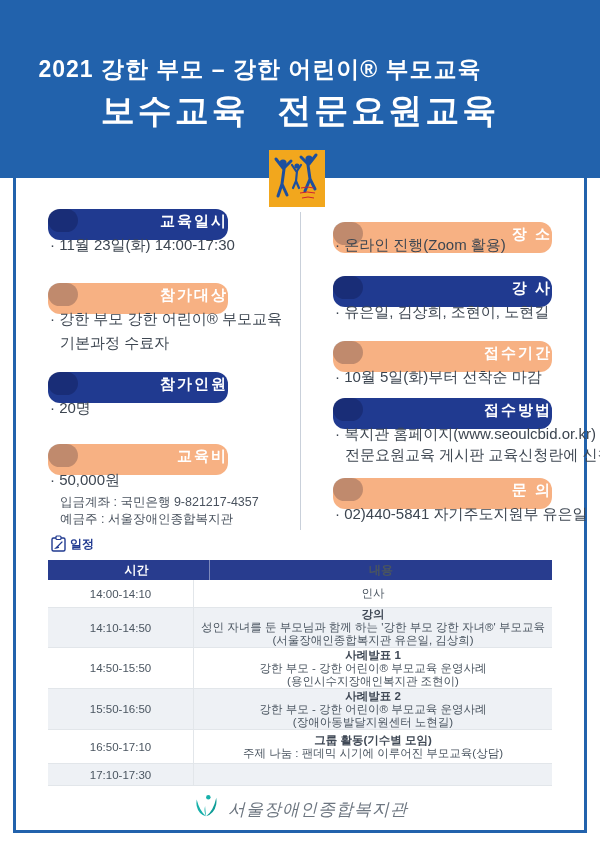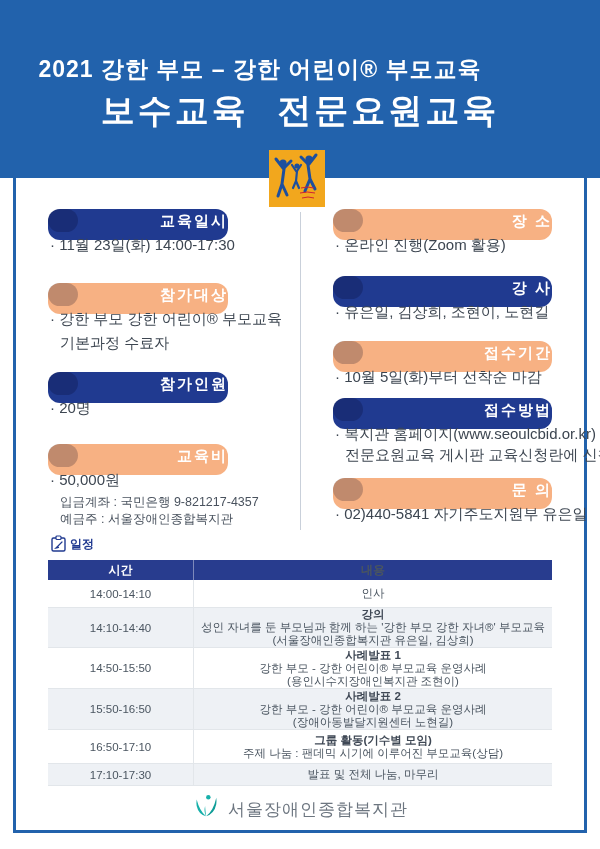--- a/index.html
+++ b/index.html
@@ -29,32 +29,32 @@
   .peach{background:var(--peach,#f7b183);}
   .lw{left:48px;width:180px;}
   .rw{left:333px;width:219px;}
   
   .line{position:absolute;font-size:15px;color:#3d4651;white-space:nowrap;}
   .sub{position:absolute;font-size:12.5px;color:#49525e;white-space:nowrap;}
   
   .sched-label{position:absolute;left:70px;top:536px;font-size:12px;font-weight:bold;color:var(--navy,#203a90);}
   .sched-icon{position:absolute;left:50px;top:535px;width:17px;height:17px;}
   .table{position:absolute;left:48px;top:560px;width:504px;font-size:11.5px;}
-  .t-header{display:flex;background:var(--table-header,#283c8e);color:#fff;height:20px;align-items:center;font-weight:bold;font-size:12px;}
+  .t-header{display:flex;background:var(--table-header,#283c8e);color:#fff;height:20px;align-items:center;font-weight:bold;font-size:12px;padding-left:16px;}
   .t-header .t-time{border-right:1px solid rgba(255,255,255,0.4);color:#fff;}
   .t-time{width:145px;text-align:center;flex:none;align-self:stretch;display:flex;align-items:center;justify-content:center;color:#4a5560;}
   .t-row{display:flex;border-bottom:1px solid #e2e6ea;background:#fff;}
   .t-row .t-time{border-right:1px solid #e2e6ea;}
   .t-row.alt{background:var(--row-alt,#eef1f5);}
   .t-content{flex:1;display:flex;flex-direction:column;align-items:center;justify-content:center;text-align:center;line-height:13px;color:#4a5560;}
   .c-title{font-weight:bold;color:#3f4855;}
   .h27{height:27px}.h39{height:39px}.h40{height:40px}.h33{height:33px}.h21{height:21px}
   
   .footer{position:absolute;left:0;top:793px;width:600px;display:flex;align-items:center;justify-content:center;gap:8px;}
-  .footer-text{font-size:17px;color:#6d7680;letter-spacing:1px;}
+  .footer-text{font-size:17px;color:#6d7680;letter-spacing:1px;font-style:italic;}
 </style>
 </head>
 <body>
 
 <div class="poster">
 
   <div class="header">
     <div class="title1">2021 강한 부모 – 강한 어린이® 부모교육</div>
     <div class="title2">보수교육 전문요원교육</div>
   </div>
@@ -96,21 +96,21 @@
   <div class="line" style="left:60px;top:334px">기본과정 수료자</div>
 
   <div class="pill navy lw" style="top:372px"><span>참가인원</span></div>
   <div class="line" style="left:50px;top:399px">· 20명</div>
 
   <div class="pill peach lw" style="top:444px"><span>교육비</span></div>
   <div class="line" style="left:50px;top:471px">· 50,000원</div>
   <div class="sub" style="left:60px;top:494px">입금계좌 : 국민은행 9-821217-4357</div>
   <div class="sub" style="left:60px;top:511px">예금주 : 서울장애인종합복지관</div>
 
-  <div class="pill peach rw" style="top:209px"><span>장 소</span></div>
+  <div class="pill peach rw" style="top:222px"><span>장 소</span></div>
   <div class="line" style="left:335px;top:236px">· 온라인 진행(Zoom 활용)</div>
 
   <div class="pill navy rw" style="top:276px"><span>강 사</span></div>
   <div class="line" style="left:335px;top:303px">· 유은일, 김상희, 조현이, 노현길</div>
 
   <div class="pill peach rw" style="top:341px"><span>접수기간</span></div>
   <div class="line" style="left:335px;top:368px">· 10월 5일(화)부터 선착순 마감</div>
 
   <div class="pill navy rw" style="top:398px"><span>접수방법</span></div>
   <div class="line" style="left:335px;top:425px">· 복지관 홈페이지(www.seoulcbid.or.kr)</div>
@@ -137,21 +137,21 @@
     <div class="t-row h27">
       <div class="t-time">14:00-14:10</div>
       <div class="t-content">
         <div class="c-title"></div>
         <div class="c-line">인사</div>
         <div class="c-line"></div>
       </div>
     </div>
 
     <div class="t-row alt h39">
-      <div class="t-time">14:10-14:40</div>
+      <div class="t-time">14:10-14:50</div>
       <div class="t-content">
         <div class="c-title">강의</div>
         <div class="c-line">성인 자녀를 둔 부모님과 함께 하는 '강한 부모 강한 자녀®' 부모교육</div>
         <div class="c-line">(서울장애인종합복지관 유은일, 김상희)</div>
       </div>
     </div>
 
     <div class="t-row h40">
       <div class="t-time">14:50-15:50</div>
       <div class="t-content">
@@ -174,25 +174,20 @@
       <div class="t-time">16:50-17:10</div>
       <div class="t-content">
         <div class="c-title">그룹 활동(기수별 모임)</div>
         <div class="c-line">주제 나눔 : 팬데믹 시기에 이루어진 부모교육(상담)</div>
         <div class="c-line"></div>
       </div>
     </div>
 
     <div class="t-row alt h21">
       <div class="t-time">17:10-17:30</div>
-      <div class="t-content">
-        <div class="c-title"></div>
-        <div class="c-line">발표 및 전체 나눔, 마무리</div>
-        <div class="c-line"></div>
-      </div>
     </div>
   </div>
 
   <div class="footer">
     <span>
       <svg width="28" height="28" viewBox="0 0 30 30">
         <path d="M5 7 Q8 19 15 25 Q7 23 5 14 Q4.5 10 5 7 Z" fill="#17b0aa"></path>
         <path d="M26 5 Q23 19 15 25 Q24 22 26 12 Q26.5 8 26 5 Z" fill="#0f9d98"></path>
         <path d="M14 14 Q14.5 20 15 25 Q12.5 20 14 14 Z" fill="#17b0aa"></path>
         <circle cx="17.5" cy="4.5" r="2.4" fill="#17b0aa"></circle>

